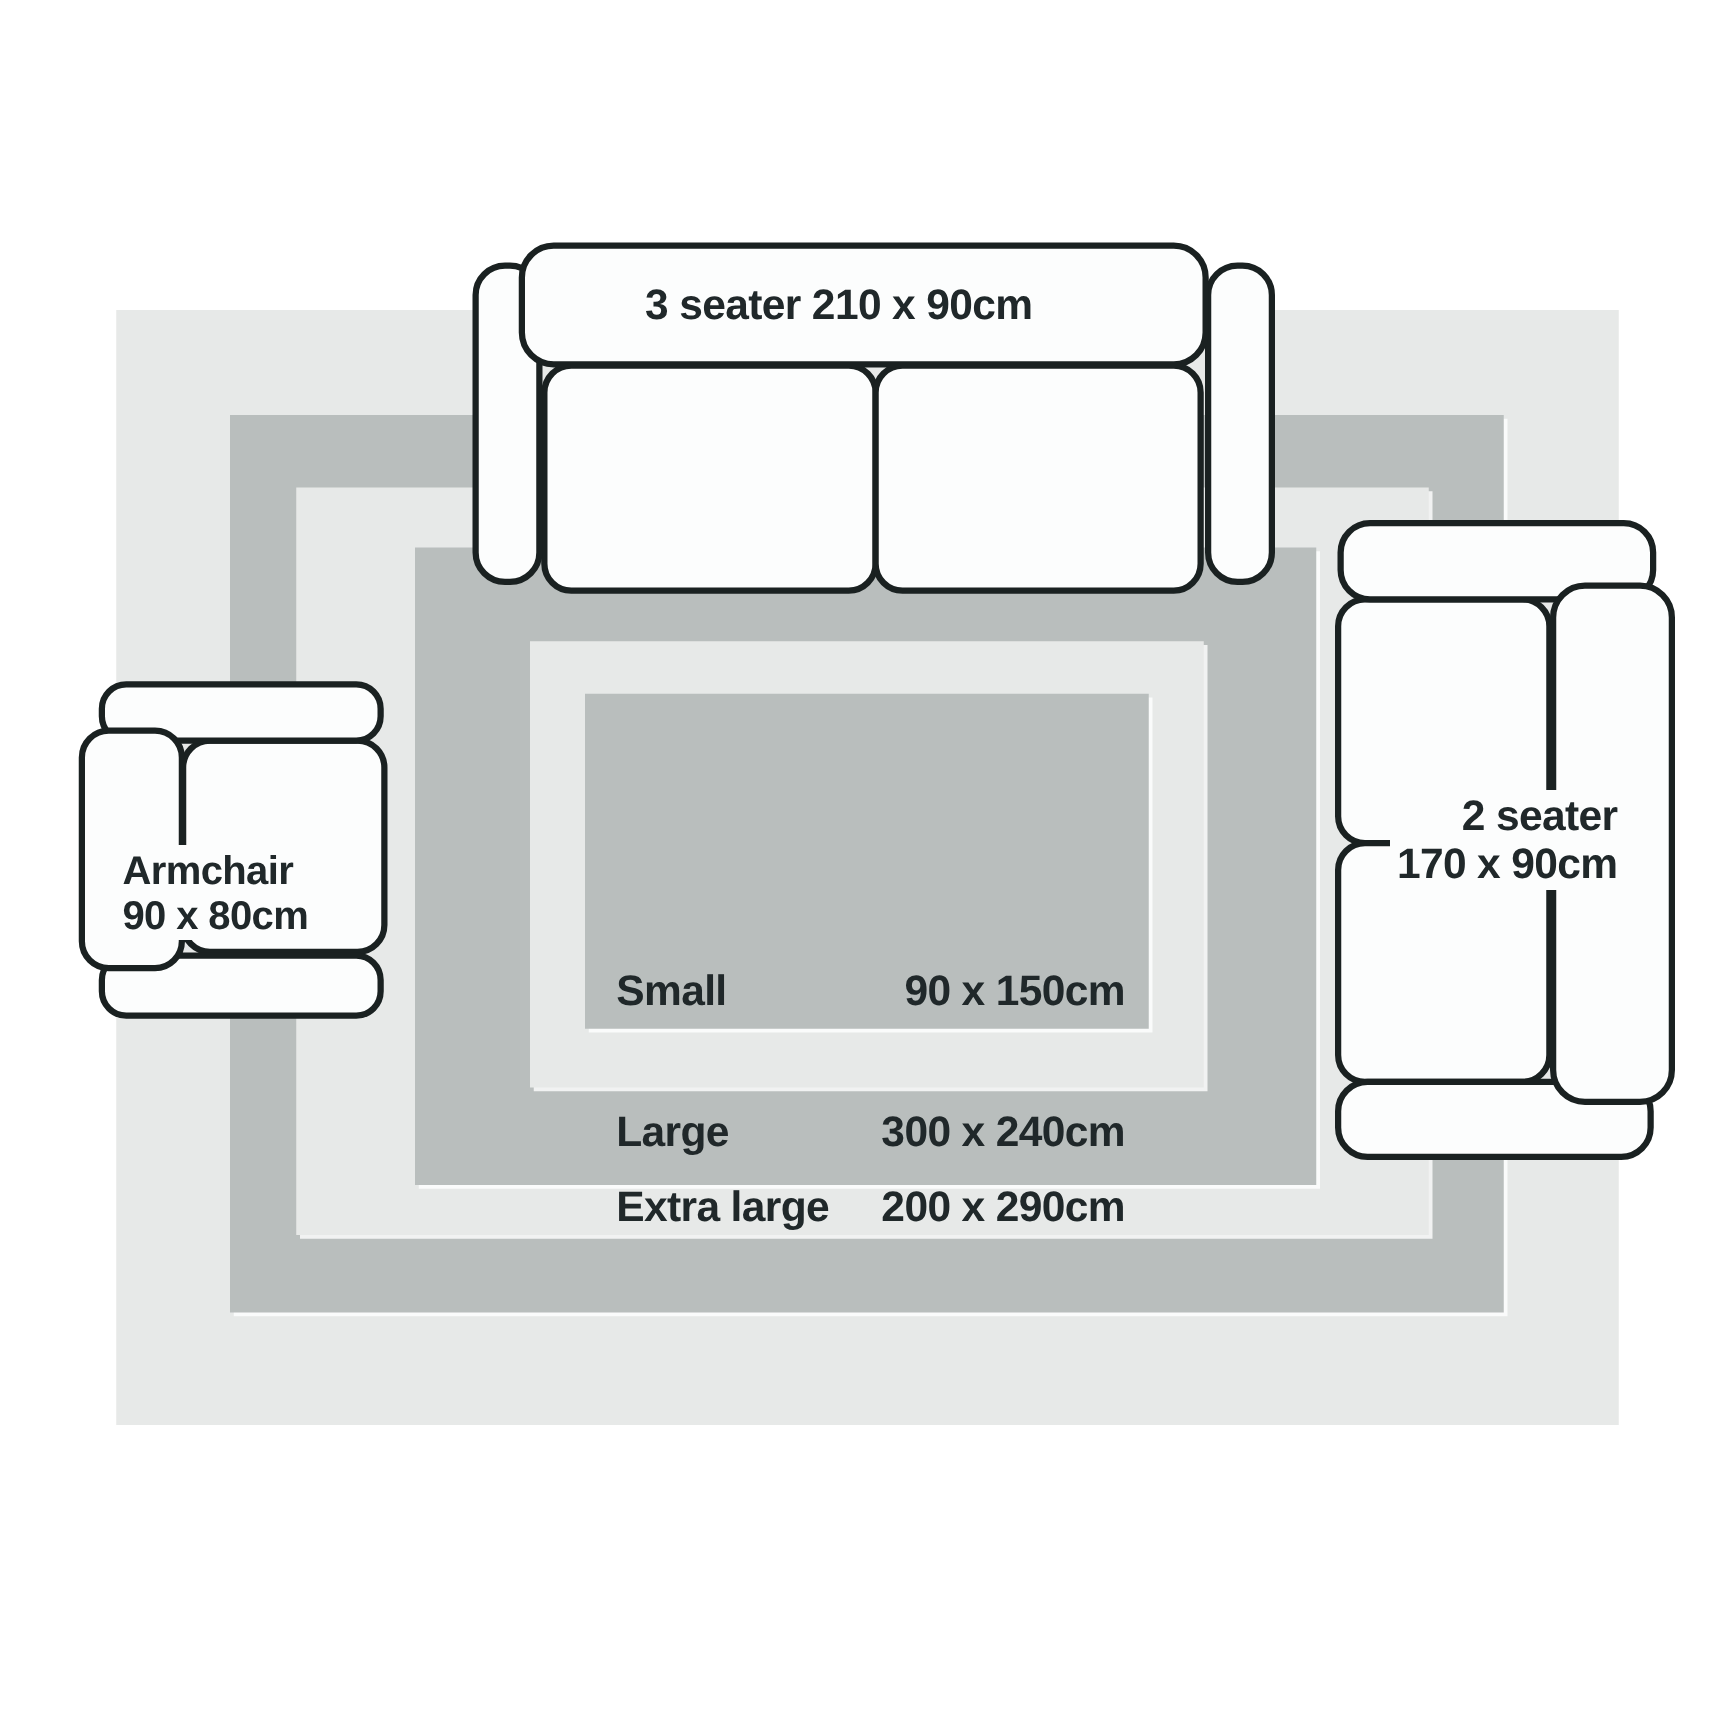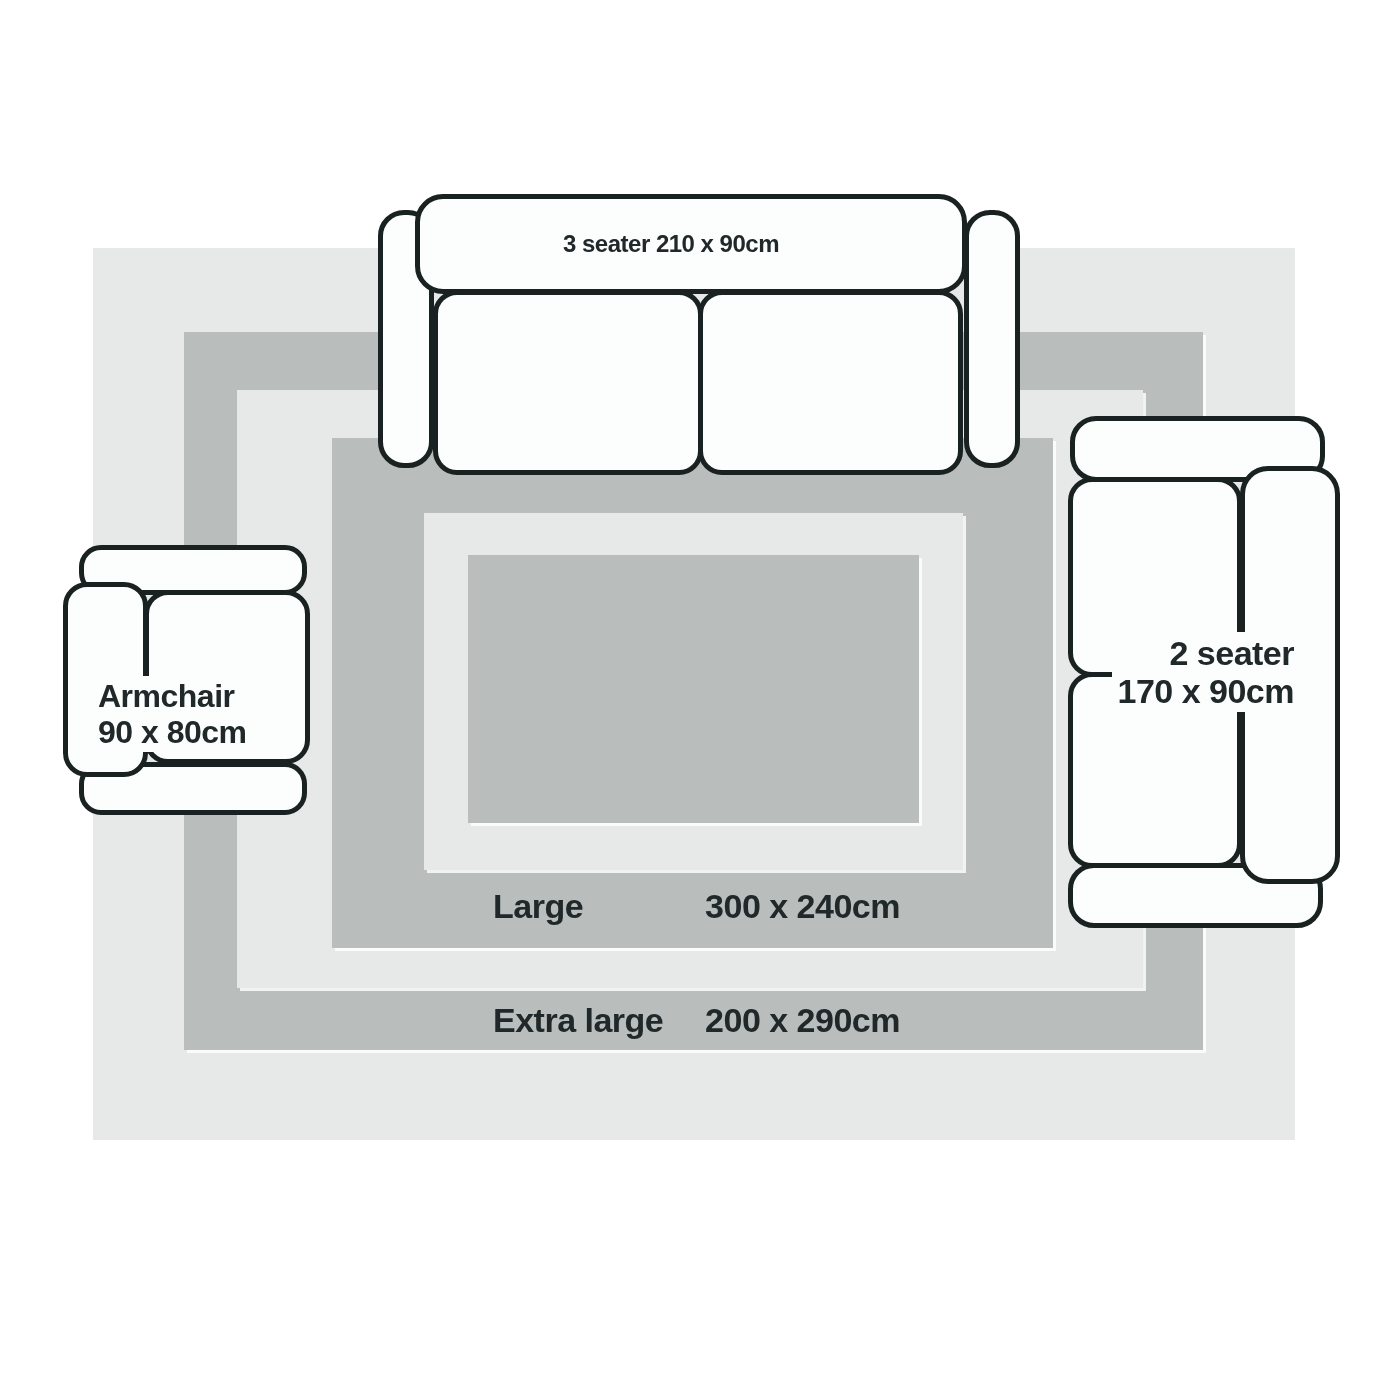--- a/index.html
+++ b/index.html
@@ -17,42 +17,42 @@
   .rug-large {left:332px;top:438px;width:721px; height:510px;}
   .rug-medium{left:424px;top:513px;width:539px; height:357px;}
   .rug-small {left:468px;top:555px;width:451px; height:268px;}
   
   .size-row{
     position:absolute;left:493px;width:407px;height:40px;z-index:5;
     display:flex;justify-content:space-between;align-items:center;
     font-size:34px;font-weight:bold;letter-spacing:-0.5px;color:var(--text,#20282a);
   }
   .row-0{top:773px;} .row-1{top:830px;} .row-2{top:886px;text-align:right;}
-  .row-3{top:1000px;} .row-4{top:1001px;} .row-5{top:1072px;}
+  .row-3{top:946px;} .row-4{top:1001px;} .row-5{top:1072px;}
   
   .furn{
     position:absolute;background:var(--furn-fill,#fcfdfd);
     border:5px solid var(--outline,#1a2121);box-sizing:border-box;
   }
   .seat{z-index:10;border-radius:24px;}
   .arm {z-index:11;border-radius:26px;}
   .back{z-index:12;border-radius:28px;}
   .furn-label{
     position:absolute;z-index:13;font-weight:bold;color:var(--text,#20282a);
     letter-spacing:-0.5px;white-space:nowrap;
   }
   
   .s3-seat-l{left:433px;top:290px;width:270px;height:185px;}
   .s3-seat-r{left:698px;top:290px;width:265px;height:185px;}
   .s3-arm-l {left:378px;top:210px;width:56px; height:258px;}
   .s3-arm-r {left:964px;top:210px;width:56px; height:258px;}
   .s3-back  {left:415px;top:194px;width:552px;height:100px;}
   .s3-label{
     left:420px;top:199px;width:502px;height:90px;
-    display:flex;align-items:center;justify-content:center;font-size:24px;
+    display:flex;align-items:center;justify-content:center;font-size:34px;
   }
   
   .s2-seat-t{left:1068px;top:477px;width:174px;height:200px;}
   .s2-seat-b{left:1068px;top:672px;width:174px;height:196px;}
   .s2-arm-t {left:1070px;top:416px;width:255px;height:66px;}
   .s2-arm-b {left:1068px;top:863px;width:255px;height:65px;}
   .s2-back  {left:1240px;top:466px;width:100px;height:418px;}
   .s2-label{
     right:89px;top:632px;text-align:right;font-size:34px;line-height:38px;
     background:var(--furn-fill,#fcfdfd);padding:2px 6px;
@@ -72,20 +72,24 @@
 
 <div class="stage">
 
   <div class="rug light rug-xxxl"></div>
   <div class="rug dark  rug-xxl"></div>
   <div class="rug light rug-xl"></div>
   <div class="rug dark  rug-large"></div>
   <div class="rug light rug-medium"></div>
   <div class="rug dark  rug-small"></div>
 
+  <div class="size-row row-0">
+    <span>Small</span>
+    <span>90 x 150cm</span>
+  </div>
   <div class="size-row row-2">
     <span>Large</span>
     <span>300 x 240cm</span>
   </div>
   <div class="size-row row-3">
     <span>Extra large</span>
     <span>200 x 290cm</span>
   </div>
 
   <div>

